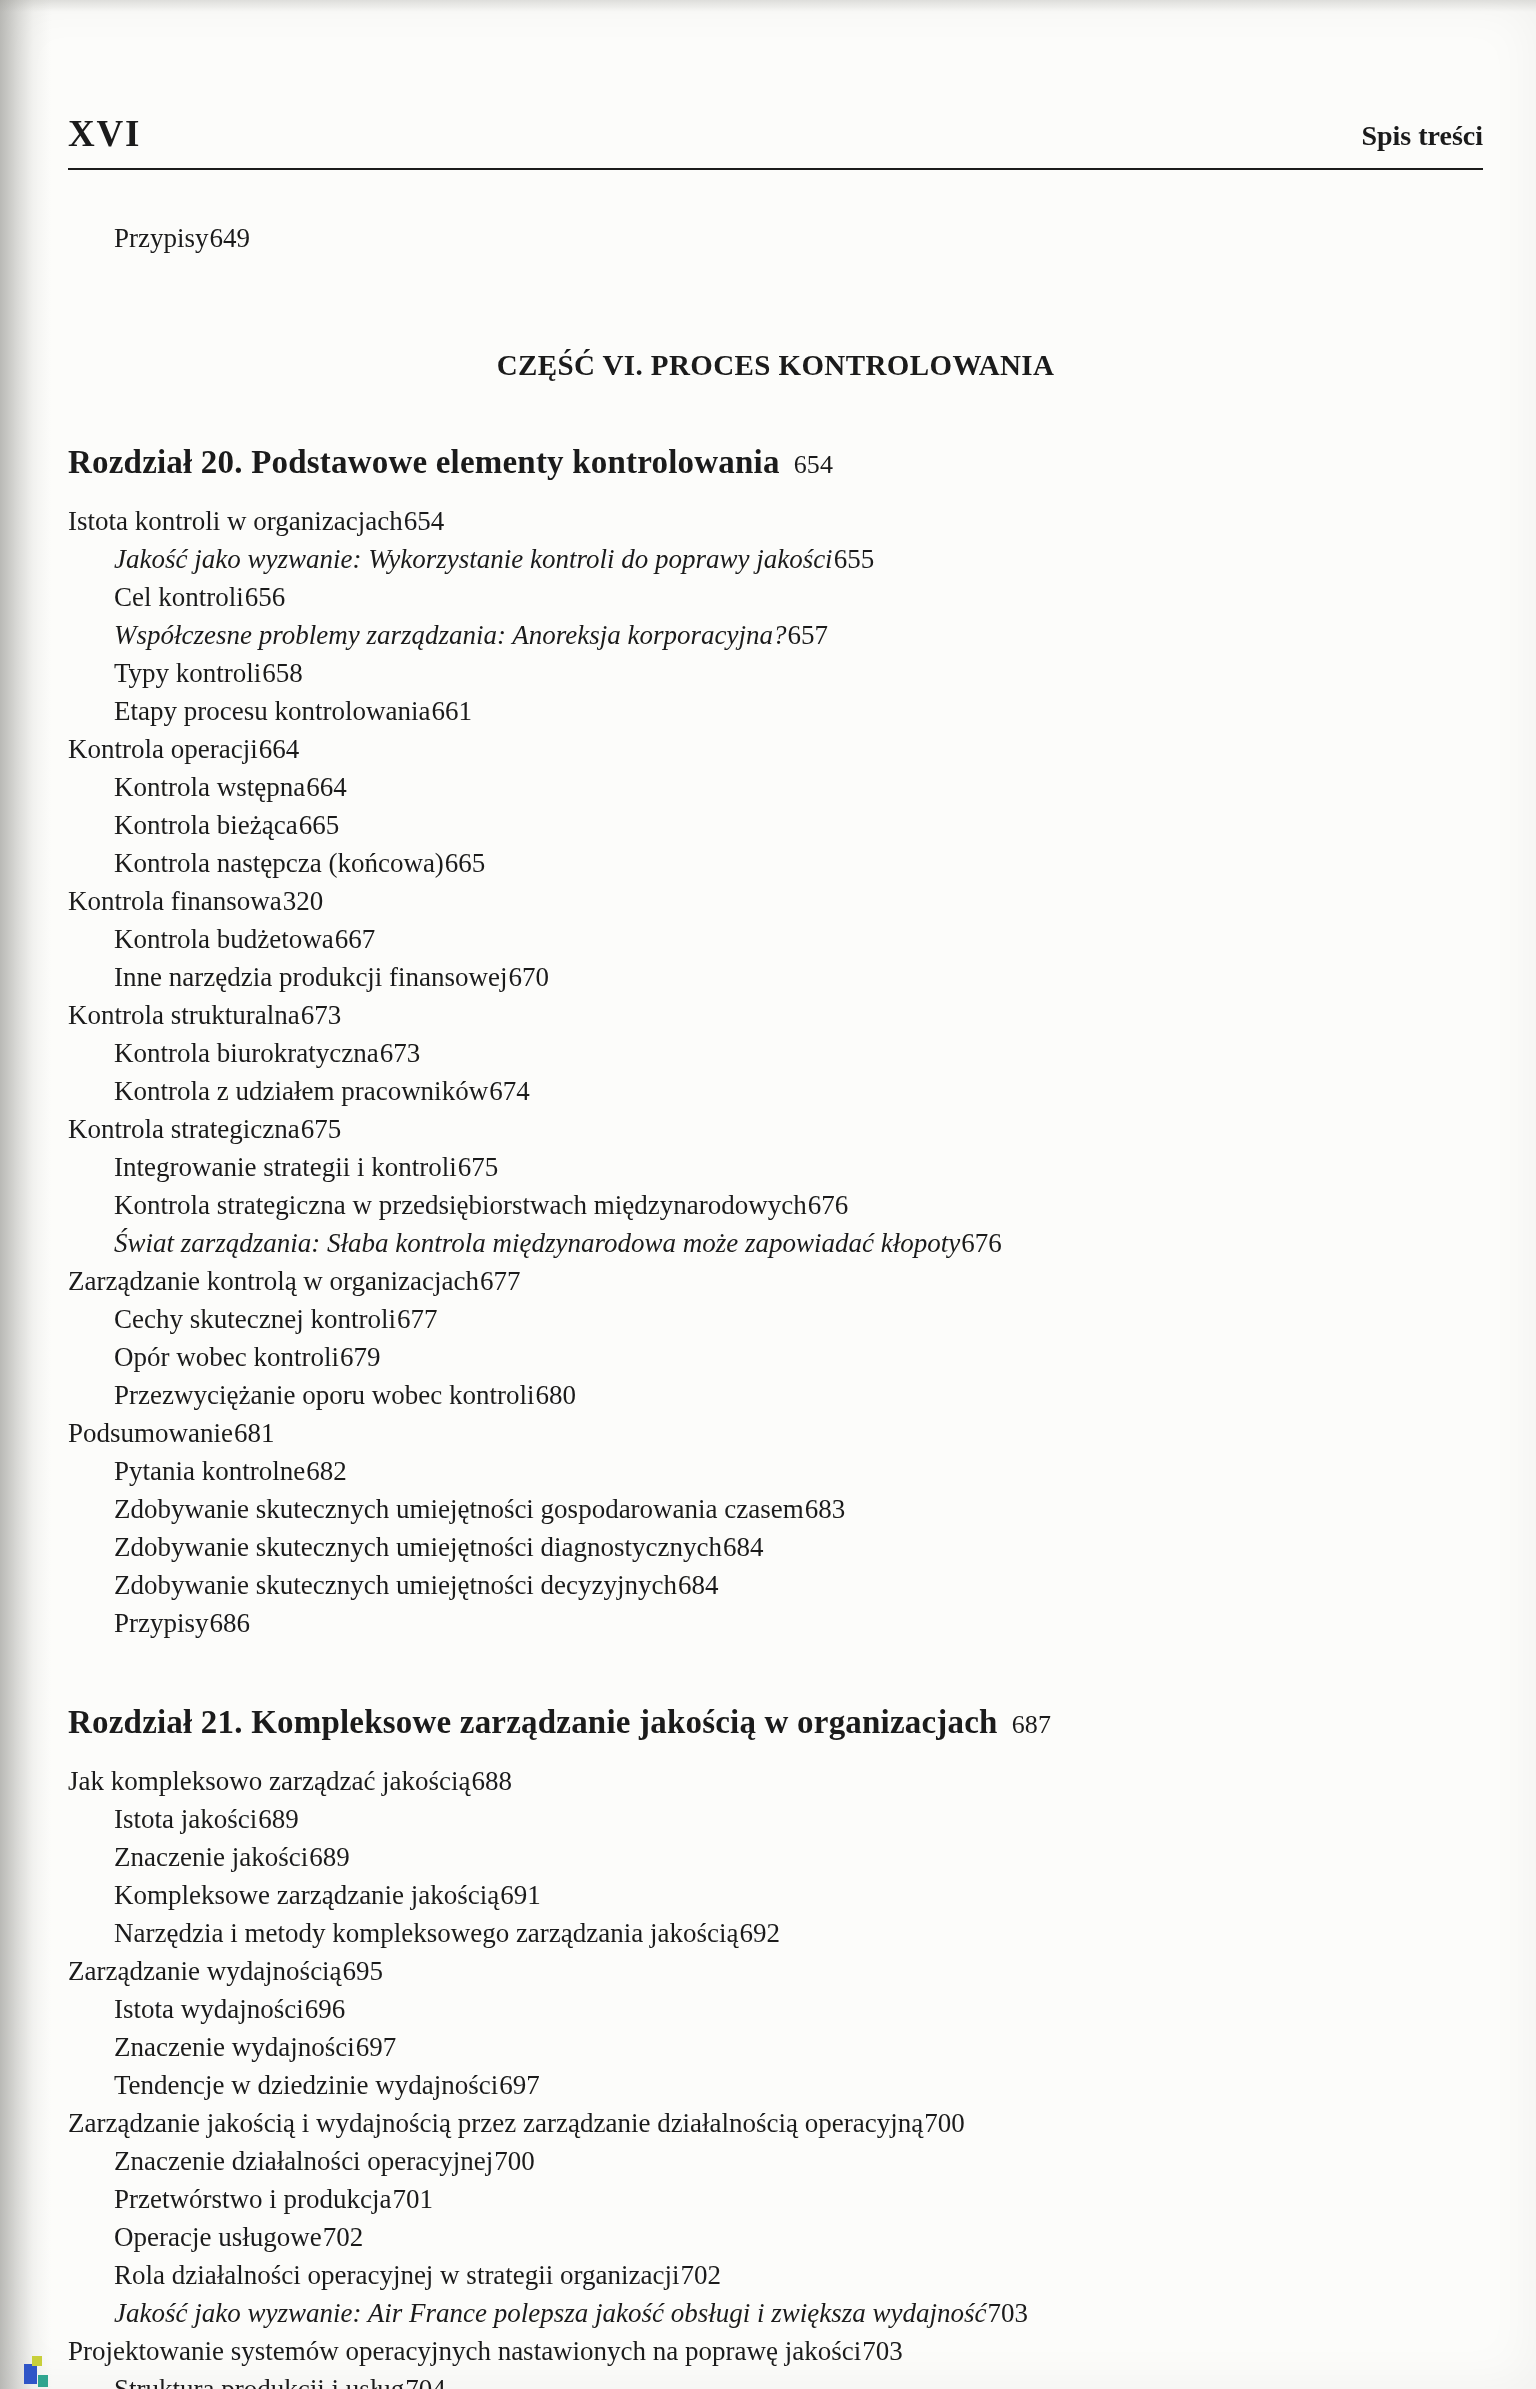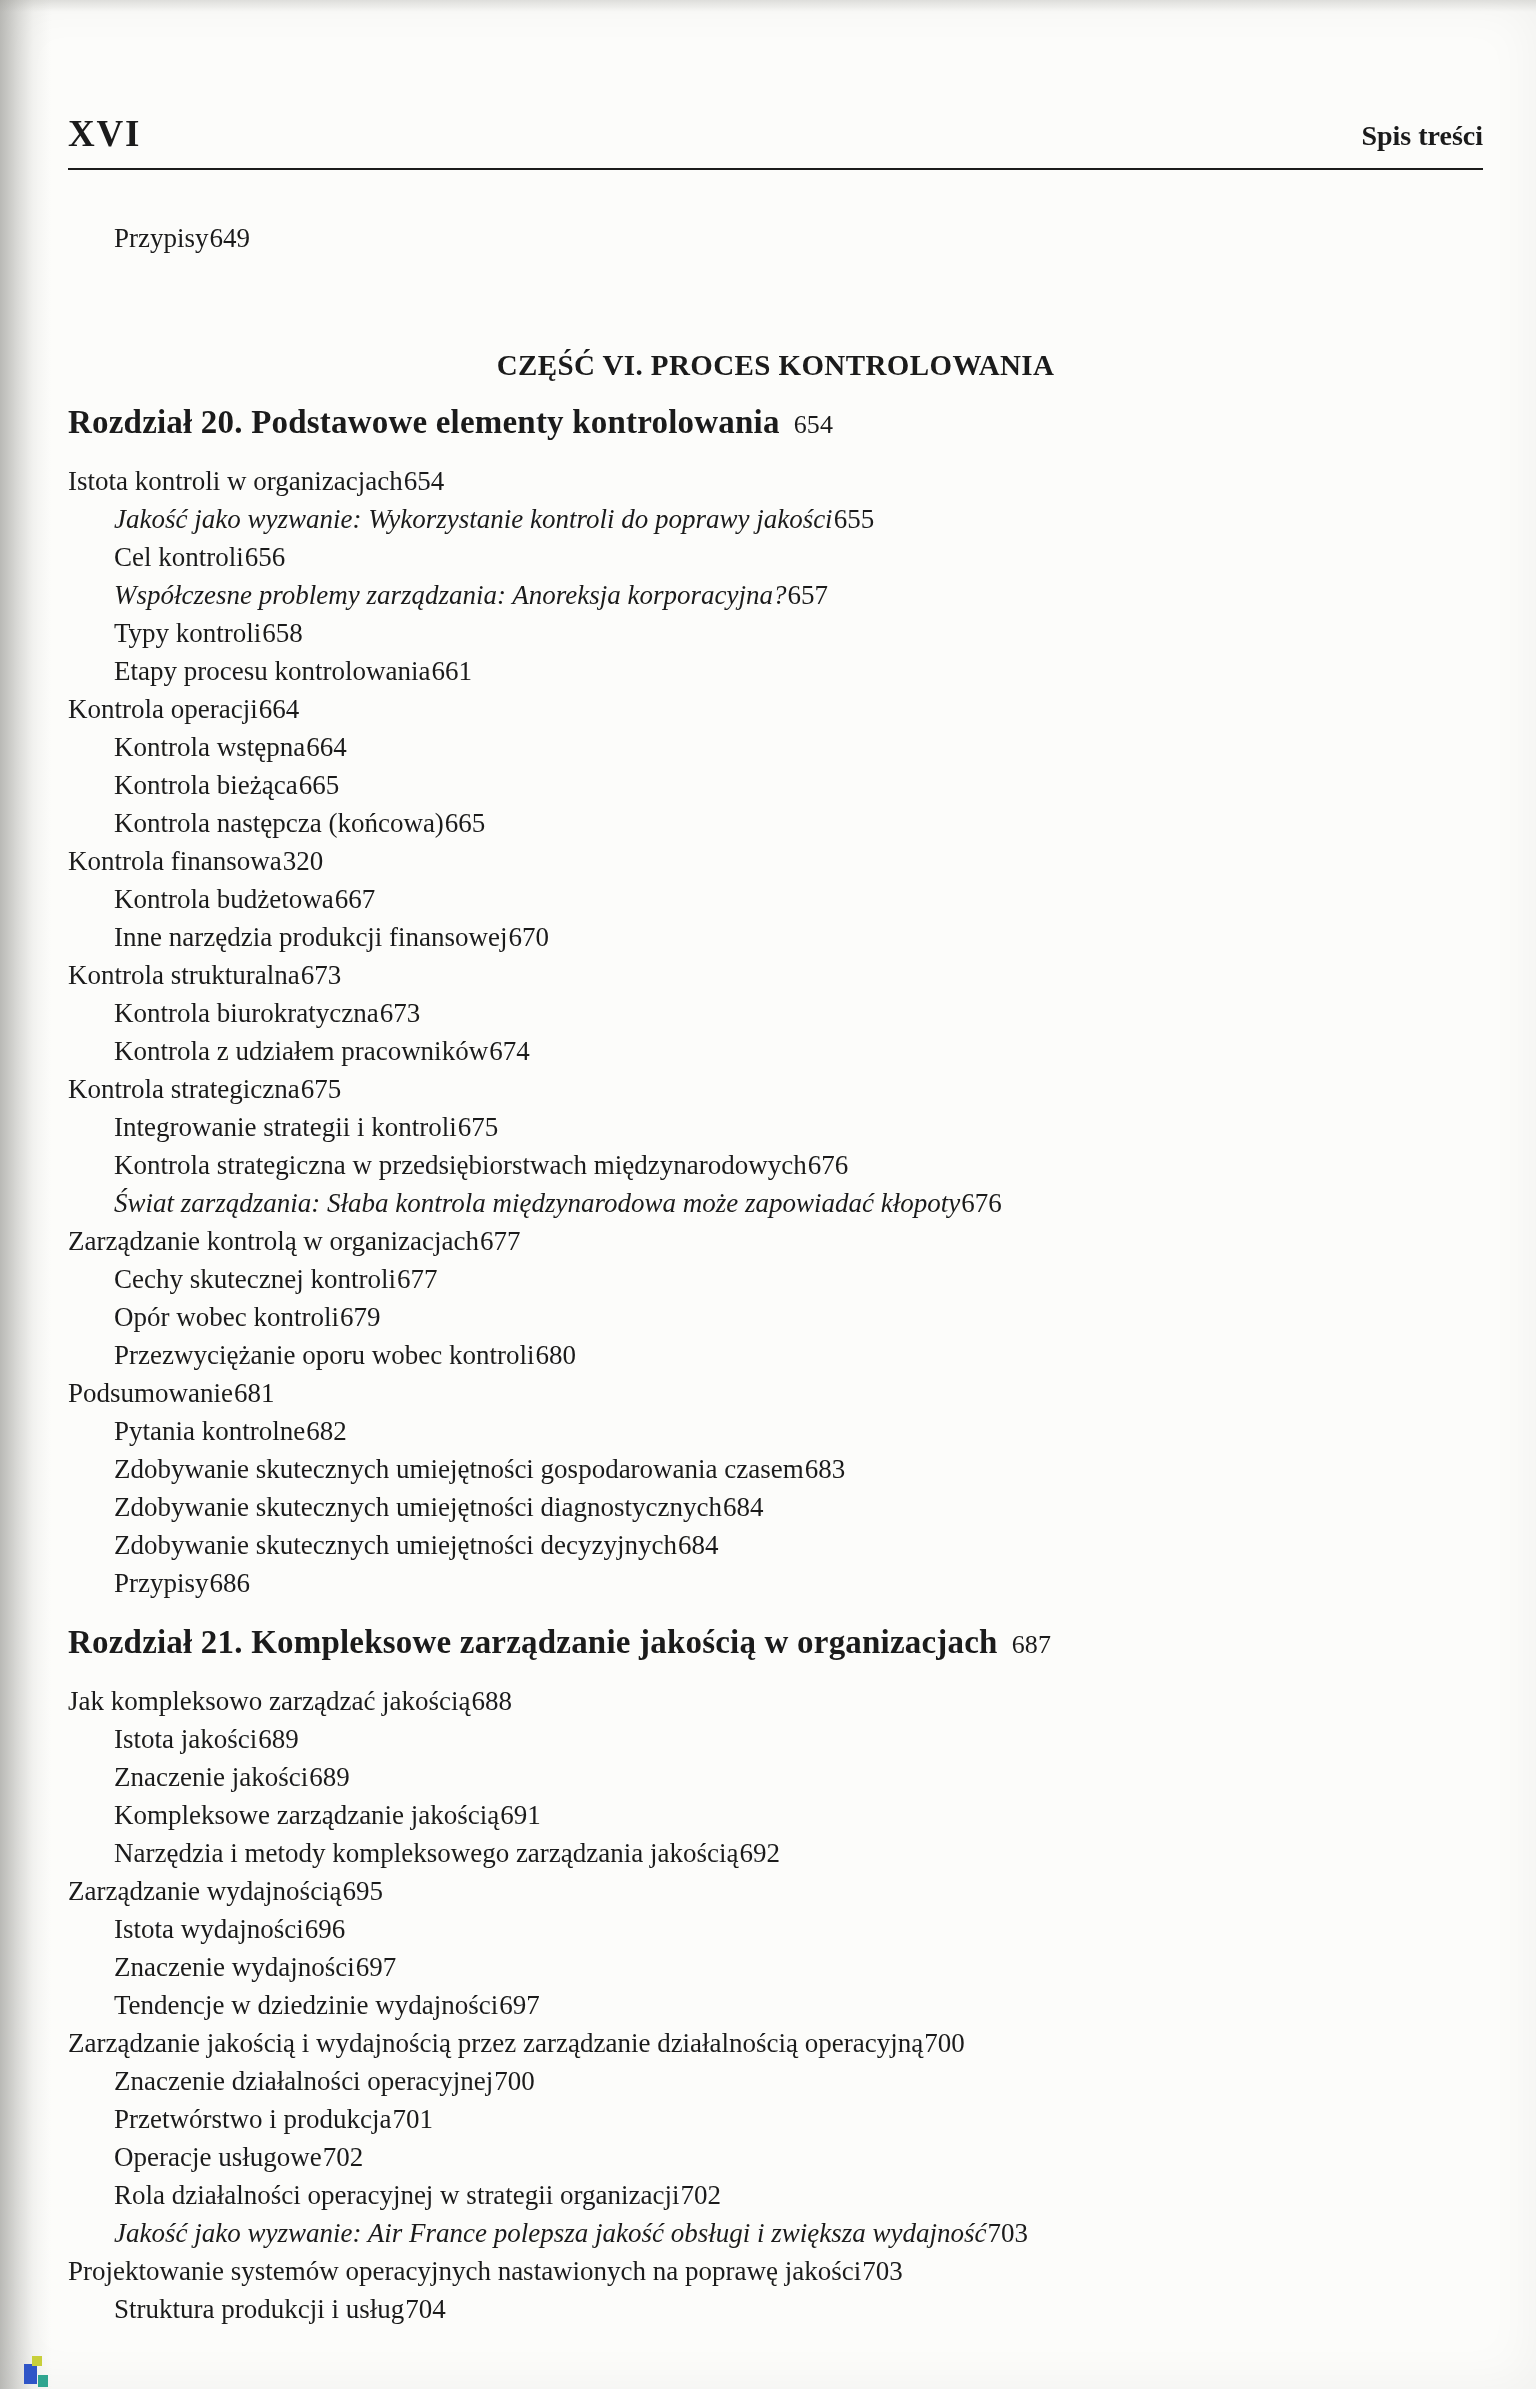--- a/index.html
+++ b/index.html
@@ -72,21 +72,21 @@
     font-size: 27px;
   }
   .part-heading {
     margin: 92px 0 0 0;
     text-align: center;
     font-size: 29px;
     font-weight: bold;
     letter-spacing: 0.4px;
   }
   .chapter-heading {
-    margin: 22px 0 21px 0;
+    margin: 62px 0 21px 0;
     font-size: 33px;
     font-weight: bold;
     letter-spacing: 0.2px;
   }
   .chapter-page {
     font-size: 26px;
     font-weight: normal;
     margin-left: 14px;
   }
   .toc-entry {

